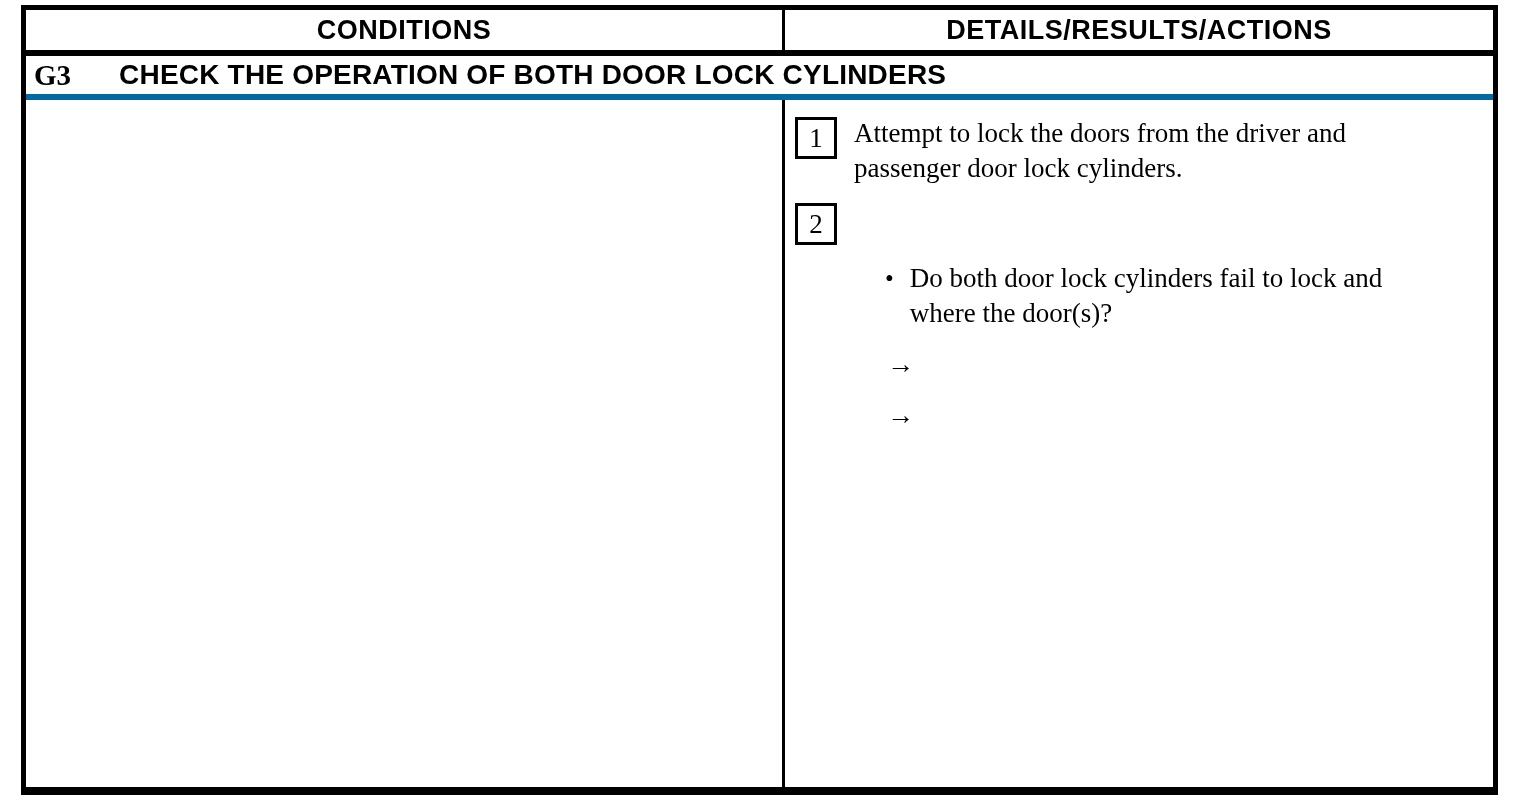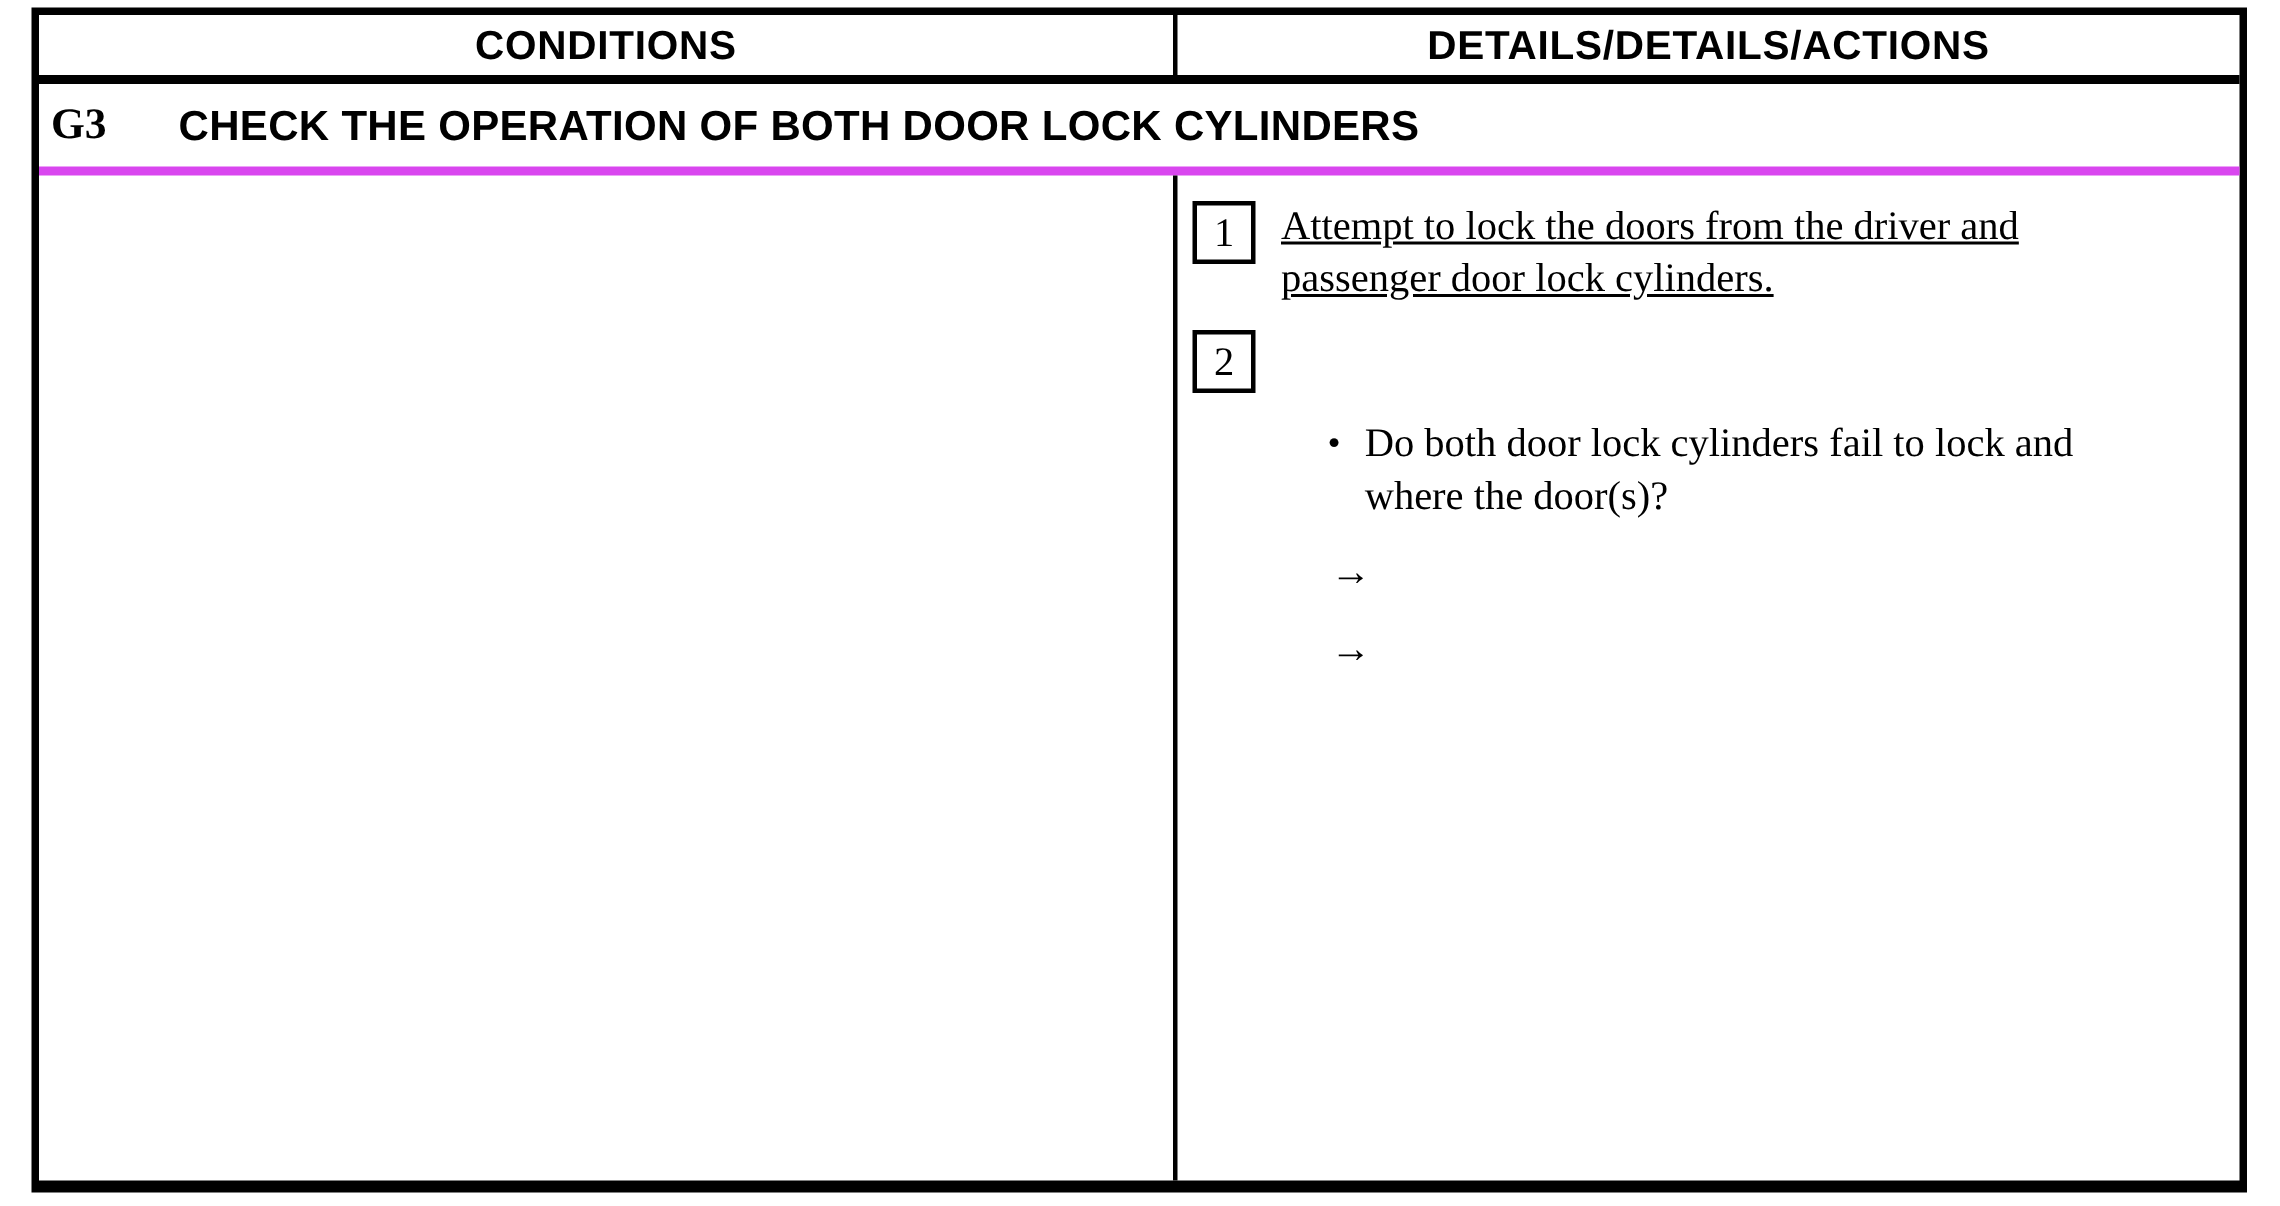--- a/index.html
+++ b/index.html
@@ -43,23 +43,23 @@
     justify-content: center;
     font-family: "Liberation Sans", sans-serif;
     font-weight: bold;
     font-size: 27px;
     letter-spacing: 0.5px;
   }
   .header-cell.left  { width: 759px; border-right: 3px solid #000; }
   .header-cell.right { flex: 1; }
   
   .section-row {
-    height: 61px;
+    height: 44px;
     flex-shrink: 0;
-    border-bottom: 6px solid #d946ef;
+    border-bottom: 6px solid #0369a1;
     display: flex;
     align-items: center;
     padding-left: 8px;
     overflow: hidden;
   }
   .section-code {
     font-family: "Liberation Serif", serif;
     font-weight: bold;
     font-size: 29px;
     margin-right: 28px;
@@ -97,21 +97,21 @@
     width: 42px;
     height: 42px;
     border: 3px solid #000;
     flex-shrink: 0;
     display: flex;
     align-items: center;
     justify-content: center;
     font-size: 27px;
     margin-top: 1px;
   }
-  .step-text { max-width: 592px; text-decoration: underline; }
+  .step-text { max-width: 592px; }
   .question {
     display: flex;
     gap: 16px;
     margin: 16px 0 16px 90px;
   }
   .q-bullet { font-size: 25px; line-height: 35px; }
   .q-text { max-width: 545px; }
   .outcome {
     display: flex;
     gap: 14px;
@@ -128,21 +128,21 @@
   .go-ref { font-weight: bold; }
 </style>
 </head>
 <body>
 
 <div class="page">
   <div class="doc-table">
 
     <div class="header-row">
       <div class="header-cell left">CONDITIONS</div>
-      <div class="header-cell right">DETAILS/DETAILS/ACTIONS</div>
+      <div class="header-cell right">DETAILS/RESULTS/ACTIONS</div>
     </div>
 
     <div class="section-row">
       <span class="section-code">G3</span>
       <span class="section-title">CHECK THE OPERATION OF BOTH DOOR LOCK CYLINDERS</span>
     </div>
 
     <div class="body-row">
 
       <div class="body-left"></div>

